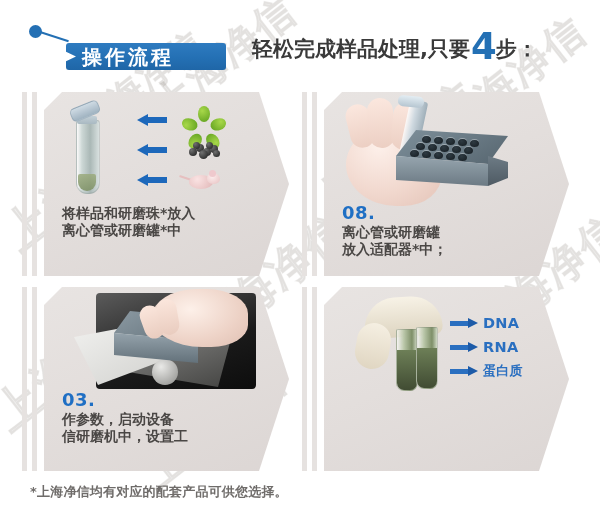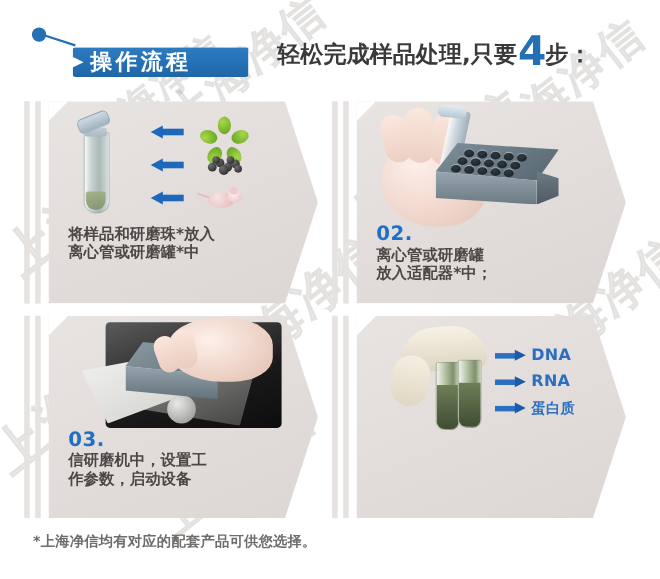--- a/index.html
+++ b/index.html
@@ -442,21 +442,21 @@
                 <i style="left:38px;top:22px"></i>
                   <i style="left:50px;top:23px"></i>
                 <i style="left:62px;top:24px"></i>
               </div>
             </div>
             <div class="block-front"></div>
             <div class="block-side"></div>
           </div>
         </div>
         <div class="txt">
-          <div class="stepno">02.</div>
+          <div class="stepno">08.</div>
           <div class="lines">
             <div class="line">离心管或研磨罐</div>
             <div class="line">放入适配器*中；</div>
           </div>
         </div>
       </div>
     </div>
 
     <div class="cell c3">
       <div class="bar b1"></div>
@@ -473,22 +473,22 @@
               <div class="front"></div>
             </div>
             <div class="mach-hand"></div>
             <div class="mach-f mf1"></div>
             <div class="mach-f mf2"></div>
           </div>
         </div>
         <div class="txt" style="top:104px">
           <div class="stepno">03.</div>
           <div class="lines">
+            <div class="line">作参数，启动设备</div>
             <div class="line">信研磨机中，设置工</div>
-            <div class="line">作参数，启动设备</div>
           </div>
         </div>
       </div>
     </div>
 
     <div class="cell c4">
       <div class="bar b1"></div>
       <div class="bar b2"></div>
       <div class="card">
         <div class="media">

